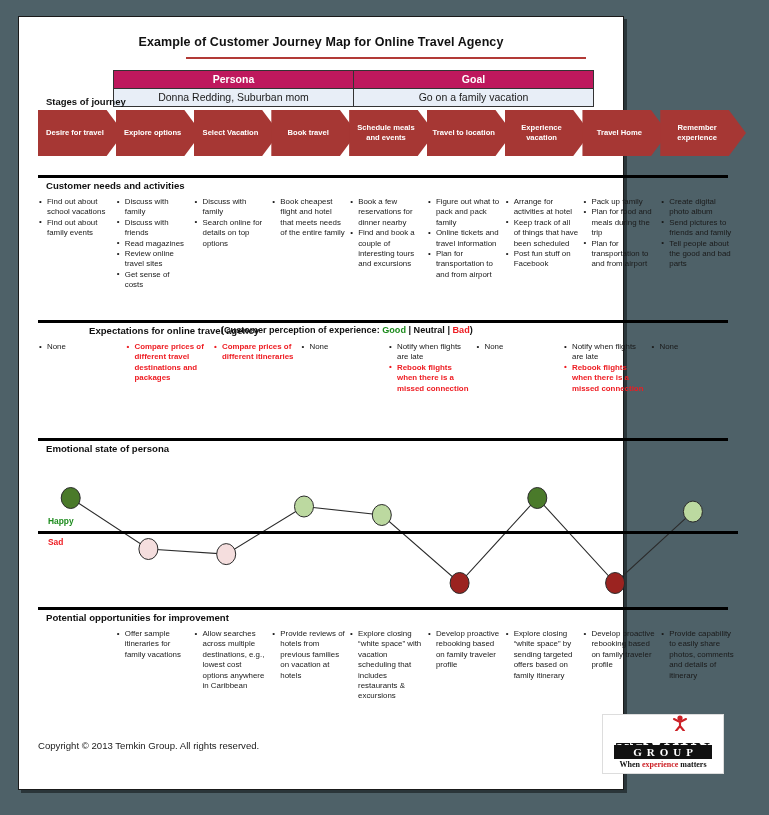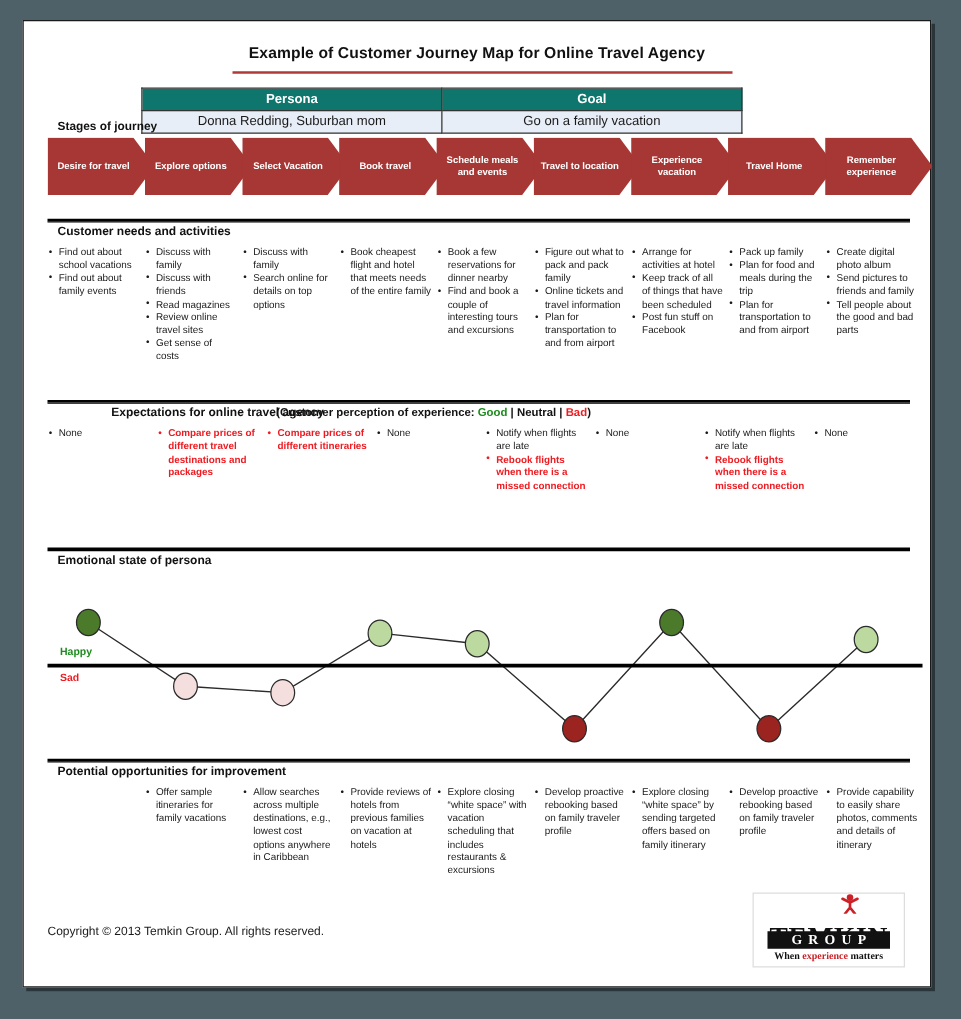--- a/index.html
+++ b/index.html
@@ -10,21 +10,21 @@
     width: 769px;
     height: 815px;
     background: #4e6168;
     font-family: "Liberation Sans", sans-serif;
     overflow: hidden;
   }
   .page {
     position: absolute;
     left: 18px;
     top: 16px;
-    width: 727px;
+    width: 606px;
     height: 774px;
     background: #ffffff;
     border: 1px solid #1a1a1a;
     box-sizing: border-box;
     box-shadow: 3px 3px 0 rgba(0,0,0,0.45);
   }
 
   
   .title {
     position: absolute;
@@ -48,21 +48,21 @@
   
   .pg-table {
     position: absolute;
     left: 94px;
     top: 53px;
     width: 481px;
     border-collapse: collapse;
     table-layout: fixed;
   }
   .pg-table th {
-    background: #0f766e;
+    background: #be185d;
     color: #ffffff;
     font-size: 10.5px;
     font-weight: bold;
     text-align: center;
     padding: 2px 0 3px 0;
     border: 1px solid #333;
   }
   .pg-table td {
     background: #e8eef7;
     color: #1a1a1a;

